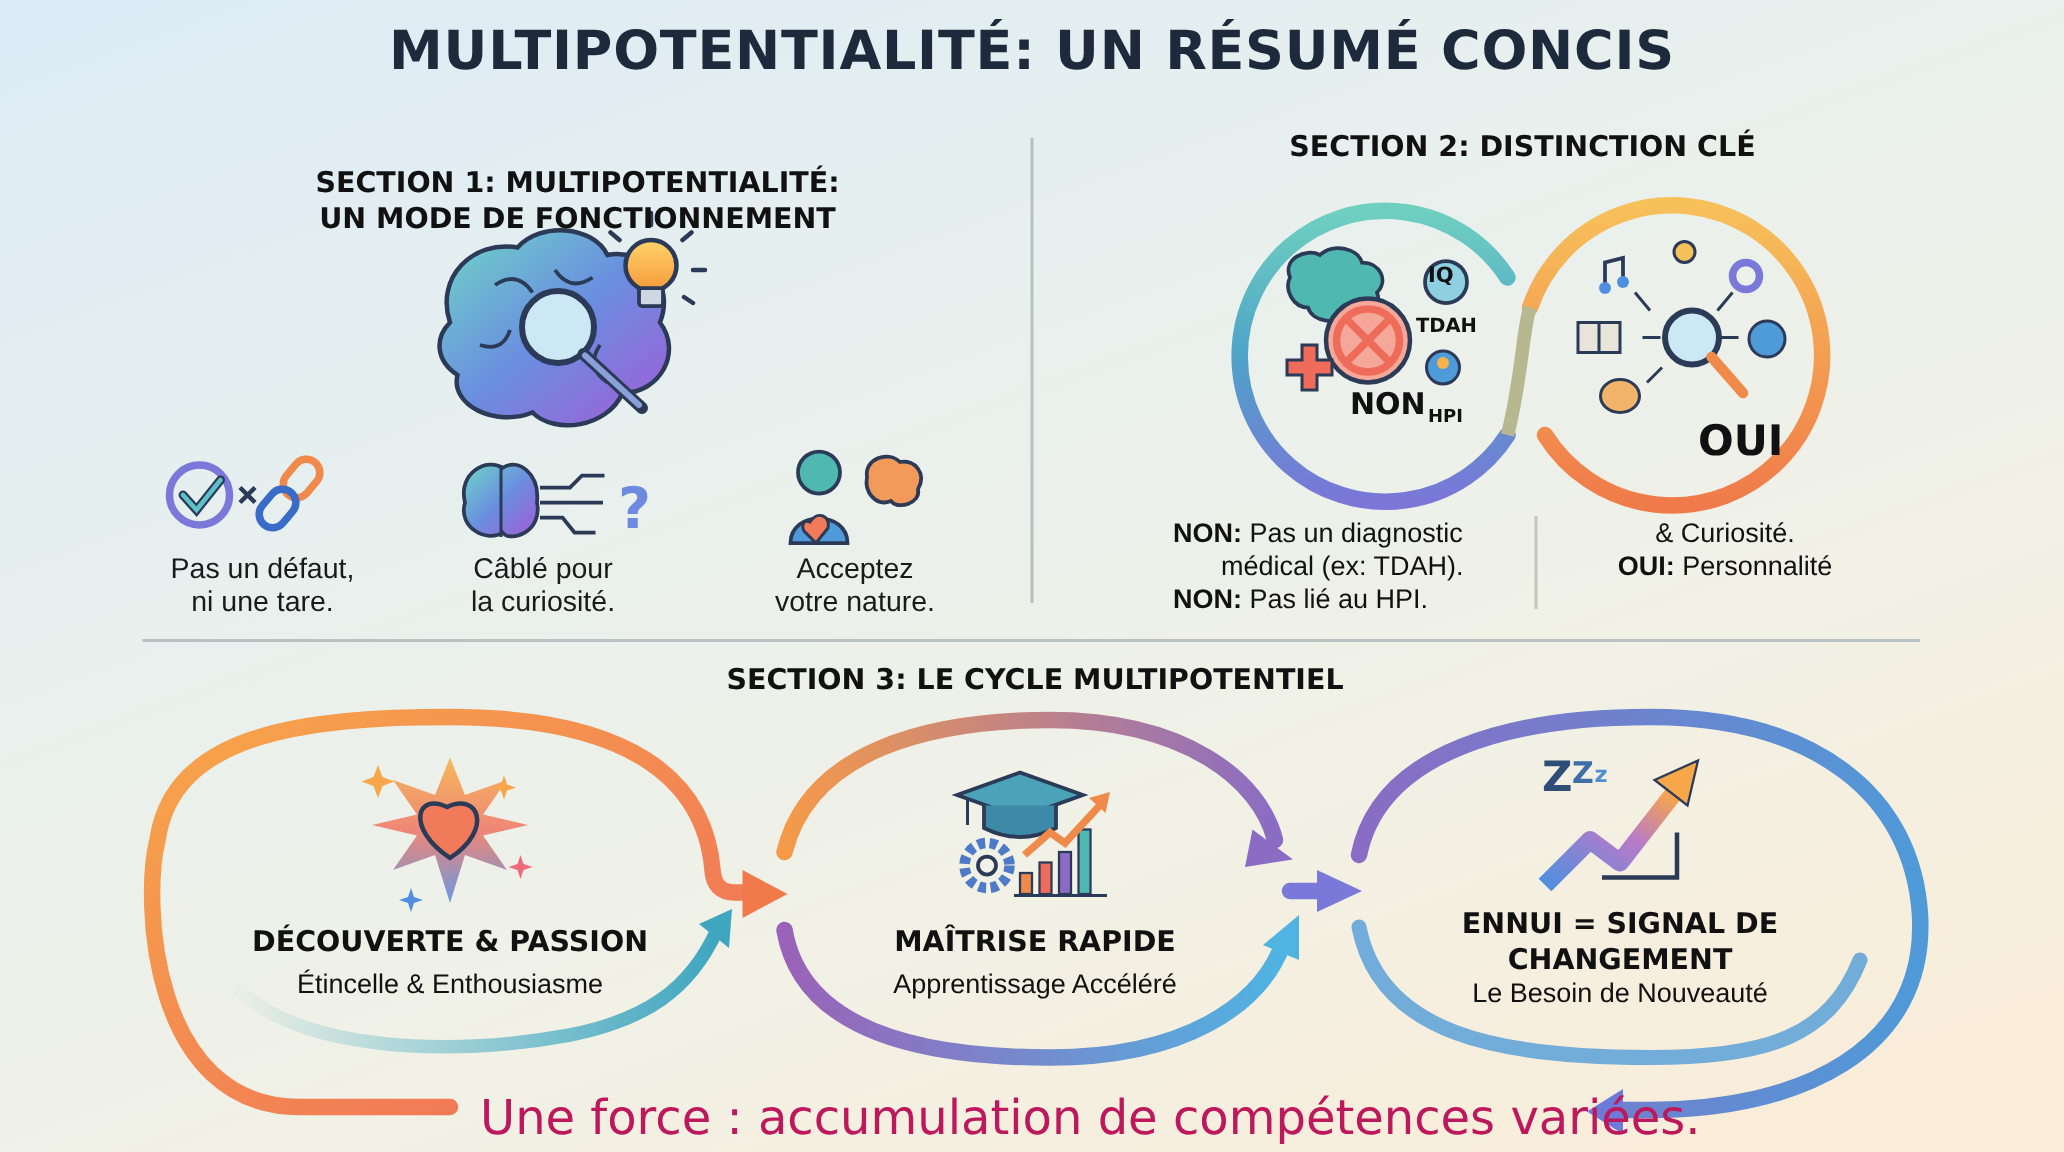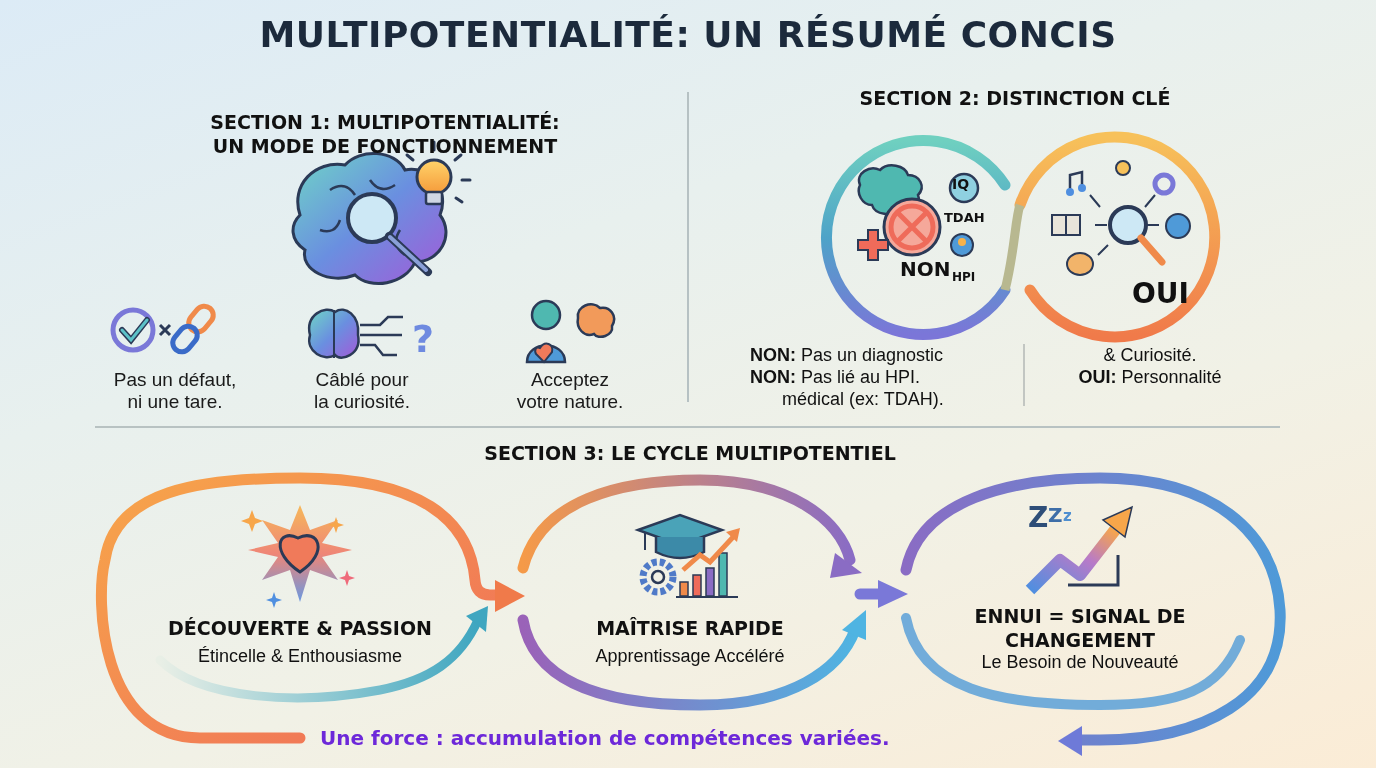--- a/index.html
+++ b/index.html
@@ -28,21 +28,21 @@
   .feature .cap { font-family: "Liberation Sans", sans-serif; font-size: 19px; line-height: 22px; color: #1a1a1a; }
 
   .svg-layer { left: 0; top: 0; width: 1376px; height: 768px; pointer-events: none; }
 
   .distinct-text { font-family: "Liberation Sans", sans-serif; font-size: 18px; line-height: 22px; color: #111; }
   .distinct-text b { font-weight: bold; }
 
   .cycle-title { font-family: "DejaVu Sans", sans-serif; font-weight: bold; font-size: 19px; text-align: center; color: #111; line-height: 24px; }
   .cycle-sub { font-family: "Liberation Sans", sans-serif; font-size: 18px; text-align: center; color: #111; }
 
-  .footer { font-family: "DejaVu Sans", sans-serif; font-weight: bold; font-size: 20px; color: #6d28d9; white-space: nowrap; }
+  .footer { font-family: "DejaVu Sans", sans-serif; font-weight: normal; font-size: 32px; color: #be185d; white-space: nowrap; }
   .label-bold { font-family: "DejaVu Sans", sans-serif; font-weight: bold; color: #111; }
 </style>
 </head>
 <body>
 
 <svg class="abs svg-layer" viewBox="0 0 1376 768" xmlns="http://www.w3.org/2000/svg">
   <defs>
     <linearGradient id="gBrain" x1="0" y1="0" x2="1" y2="1">
       <stop offset="0" stop-color="#6fd6c6"></stop>
         <stop offset="0.5" stop-color="#6a8fe0"></stop>
@@ -240,24 +240,24 @@
 <div class="abs divider-v"></div>
 
 <div class="abs sec-title" style="left:800px; top:86px; width:430px;">SECTION 2: DISTINCTION CLÉ</div>
 
 <div class="abs label-bold" style="left:952px; top:176px; font-size:14px;">IQ</div>
 <div class="abs label-bold" style="left:944px; top:210px; font-size:13px;">TDAH</div>
 <div class="abs label-bold" style="left:952px; top:270px; font-size:12px;">HPI</div>
 <div class="abs label-bold" style="left:888px; top:257px; font-size:20px;margin-left:12px;">NON</div>
 <div class="abs label-bold" style="left:1132px; top:277px; font-size:28px;text-align:center;">OUI</div>
 
-<div class="abs distinct-text" style="left:750px; top:344px; width:235px;">
+<div class="abs distinct-text" style="left:782px; top:344px; width:235px;">
   <div><b>NON:</b> <span>Pas un diagnostic</span></div>
+  <div style="padding-left:32px;">médical (ex: TDAH).</div>
   <div><b>NON:</b> <span>Pas lié au HPI.</span></div>
-  <div style="padding-left:32px;">médical (ex: TDAH).</div>
 </div>
 <div class="abs divider-small"></div>
 <div class="abs distinct-text" style="left:1050px; top:344px; width:200px; text-align:center;">
   <div>&amp; Curiosité.</div>
   <div><b>OUI:</b> <span>Personnalité</span></div>
 </div>
 
 <div class="abs divider-h"></div>
 
 <div class="abs sec-title" style="left:440px; top:441px; width:500px;">SECTION 3: LE CYCLE MULTIPOTENTIEL</div>

